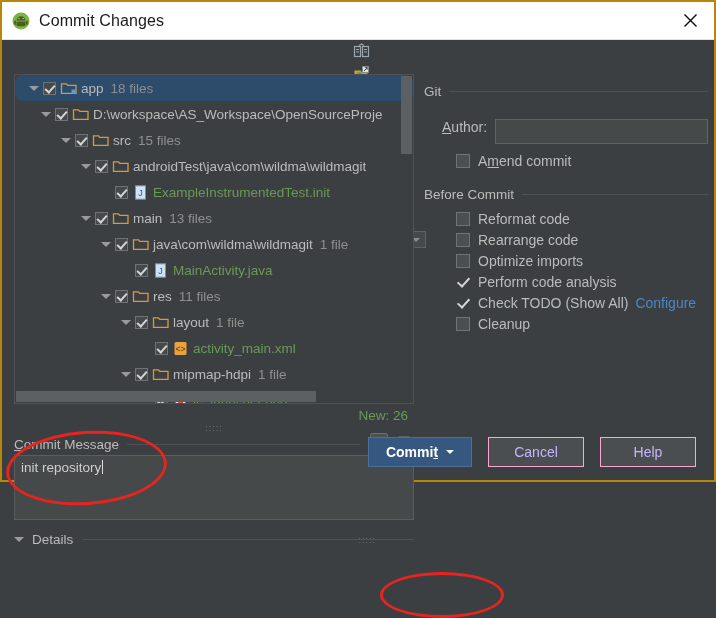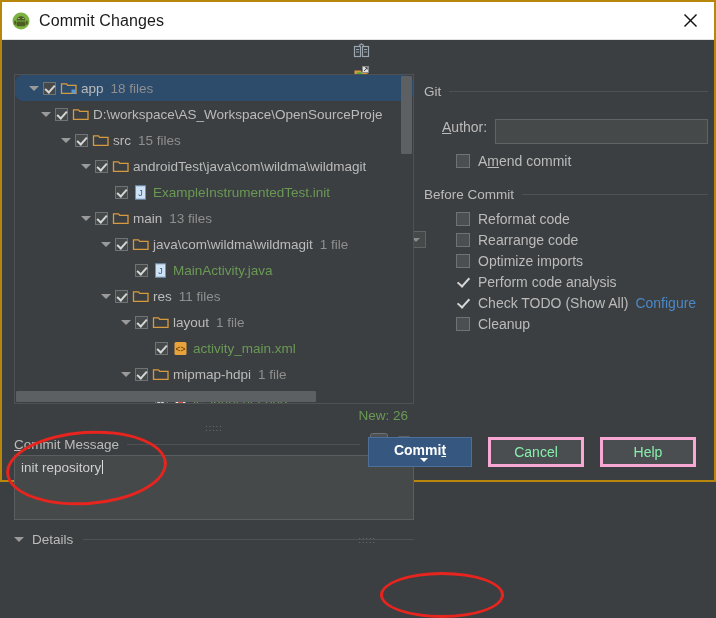--- a/index.html
+++ b/index.html
@@ -177,26 +177,25 @@
   .bc-title{margin:18px 0 2px 0;}
   
   .footer{
     position:absolute;left:0;right:0;bottom:0;height:56px;
     display:flex;align-items:center;justify-content:flex-end;
     padding-right:18px;box-sizing:border-box;
   }
   .btn{
     height:30px;min-width:96px;margin-left:16px;box-sizing:border-box;
     display:flex;align-items:center;justify-content:center;
-    font-size:14px;color:#86efac;background:#4a4e50;border:3px solid #f9a8d4;
+    font-size:14px;color:#c4b5fd;background:#4a4e50;border:1px solid #f9a8d4;
   }
   .btn.primary{
     background:#365880;border:1px solid #4c7099;color:#ffffff;font-weight:bold;
     min-width:104px;
-    flex-direction:column;
   }
   .btn .bcaret{
     width:0;height:0;border-left:4px solid transparent;border-right:4px solid transparent;
     border-top:4px solid #ffffff;margin-left:8px;
   }
   .btn u{text-decoration:underline;}
   
   .annot{
     position:absolute;border:3px solid #e8241f;border-radius:50%;
     pointer-events:none;background:transparent;

